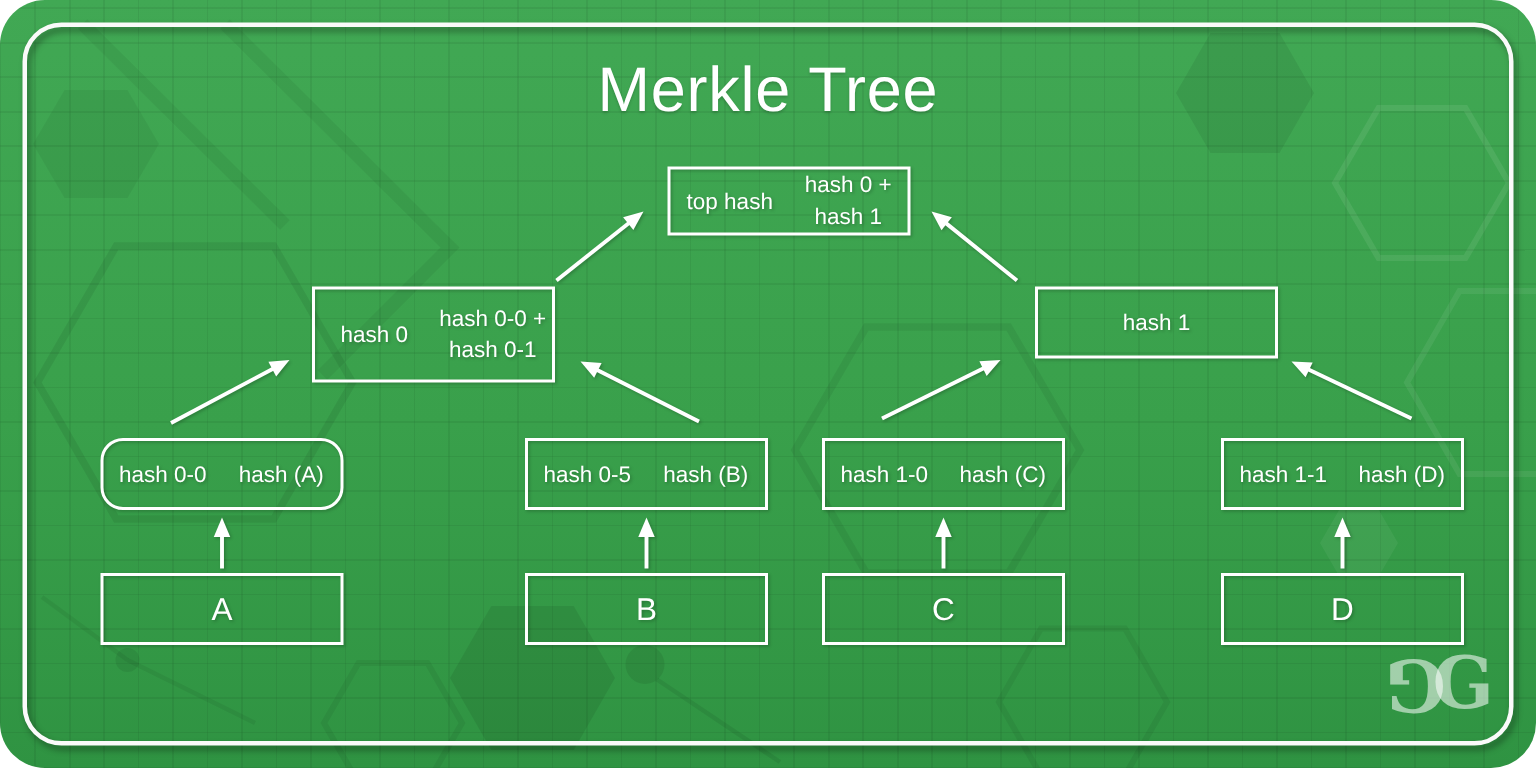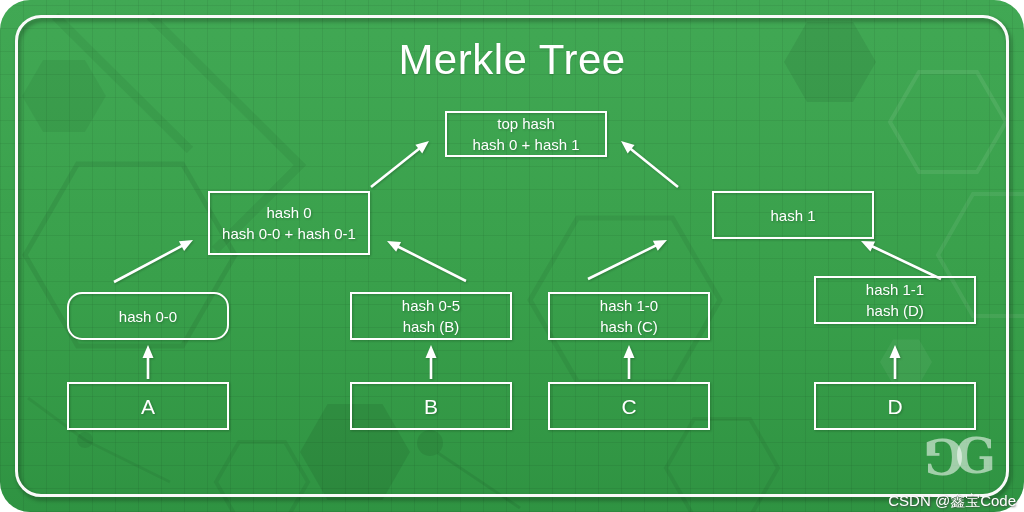--- a/index.html
+++ b/index.html
@@ -26,32 +26,32 @@
     pointer-events:none;
   }
   .title{
     position:absolute;top:36px;left:0;width:100%;
     text-align:center;color:#ffffff;font-size:42px;letter-spacing:0.5px;
     text-shadow:0 1px 2px rgba(0,0,0,0.18);
   }
   .node{
     position:absolute;width:162px;box-sizing:border-box;
     border:2px solid #ffffff;color:#ffffff;
-    display:flex;flex-direction:column;align-items:center;justify-content:center;
+    display:flex;flex-direction:row;align-items:center;justify-content:center;
     font-size:15px;line-height:21px;text-align:center;
     filter:drop-shadow(1px 1px 1px rgba(0,0,0,0.22));
   }
   .node .nl{width:100%;}
   .root  {left:445px;top:111px;height:46px;}
   .h0    {left:208px;top:191px;height:64px;}
-  .h1    {left:712px;top:191px;height:48px;}
+  .h1    {left:690px;top:191px;height:48px;}
   .h00   {left:67px; top:292px;height:48px;border-radius:15px;}
   .h01   {left:350px;top:292px;height:48px;}
   .h10   {left:548px;top:292px;height:48px;}
-  .h11   {left:814px;top:276px;height:48px;}
+  .h11   {left:814px;top:292px;height:48px;}
   .leaf  {top:382px;height:48px;font-size:21px;}
   .la{left:67px;} .lb{left:350px;} .lc{left:548px;} .ld{left:814px;}
   #arrows{position:absolute;inset:0;pointer-events:none;
     filter:drop-shadow(1px 1px 1px rgba(0,0,0,0.22));}
   .gg-logo{
     position:absolute;right:28px;bottom:32px;
     font-family:"DejaVu Serif",serif;font-size:48px;font-weight:bold;
     color:rgba(255,255,255,0.55);line-height:1;
   }
   .gg-logo .g-flip{display:inline-block;transform:rotate(180deg);margin-right:-9px;}
@@ -122,20 +122,21 @@
     </div>
     <div class="node h0">
       <div class="nl">hash 0</div>
       <div class="nl">hash 0-0 + hash 0-1</div>
     </div>
     <div class="node h1">
       <div class="nl">hash 1</div>
     </div>
     <div class="node h00">
       <div class="nl">hash 0-0</div>
+      <div class="nl">hash (A)</div>
     </div>
     <div class="node h01">
       <div class="nl">hash 0-5</div>
       <div class="nl">hash (B)</div>
     </div>
     <div class="node h10">
       <div class="nl">hash 1-0</div>
       <div class="nl">hash (C)</div>
     </div>
     <div class="node h11">
@@ -151,15 +152,14 @@
     <div class="node leaf lc">
       <div class="nl">C</div>
     </div>
     <div class="node leaf ld">
       <div class="nl">D</div>
     </div>
 
     <div class="gg-logo">
       <span class="g-flip">G</span><span class="g-norm">G</span>
     </div>
-    <div class="watermark">CSDN @鑫宝Code</div>
   </div>
 </div>
 
 </body></html>

